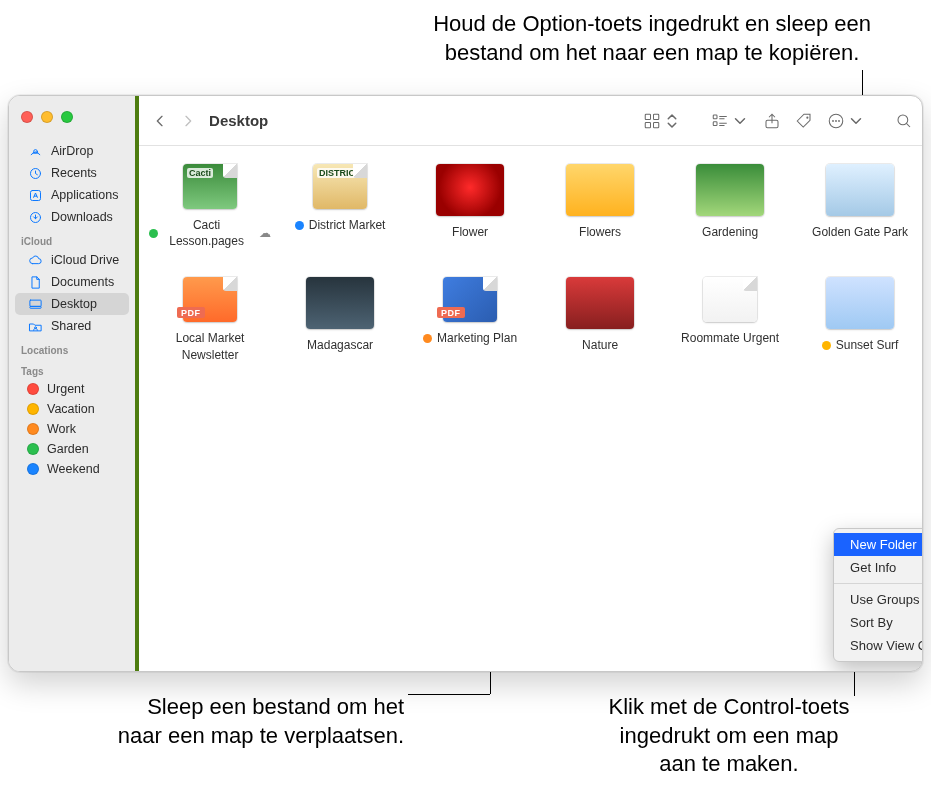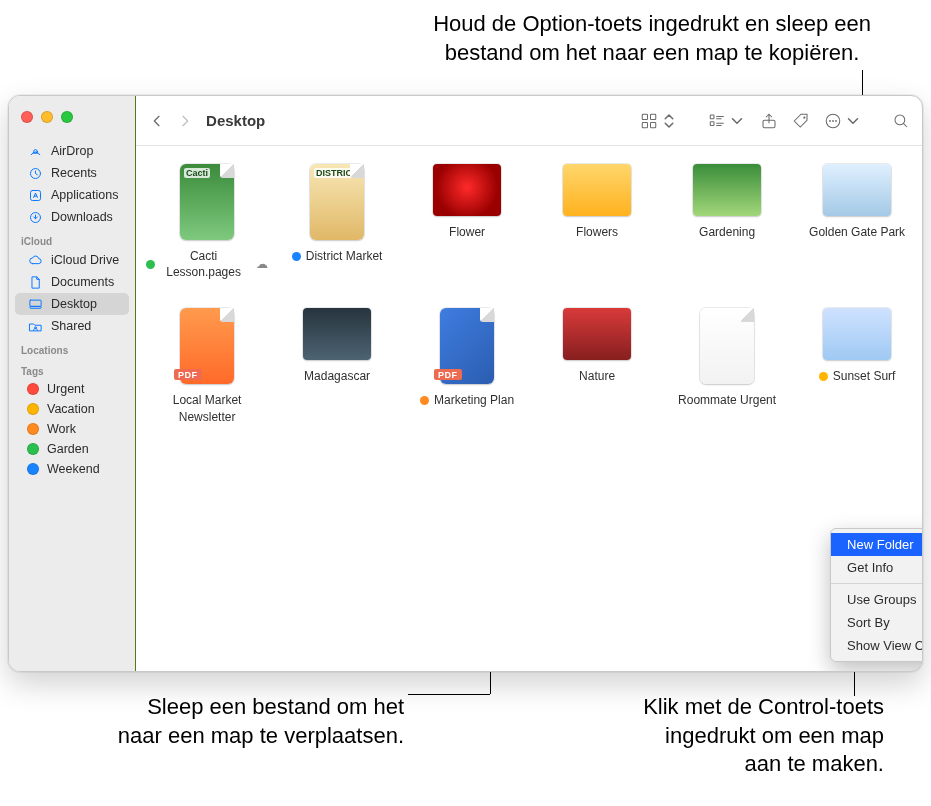--- a/index.html
+++ b/index.html
@@ -25,21 +25,21 @@
     background: #fff;
     box-shadow: 0 12px 30px rgba(0,0,0,.18), 0 0 0 1px rgba(0,0,0,.05);
     display: flex;
     overflow: hidden;
   }
 
   
   .sidebar {
     width: 154px;
     background: #ececec;
-    border-right: 1px solid #4d7c0f;
+    border-right: 4px solid #4d7c0f;
     display: flex; flex-direction: column;
     font-size: 12.5px; color: #3a3a3a;
   }
   .traffic { height: 42px; display: flex; align-items: center; padding-left: 12px; gap: 8px; }
   .tl-dot { width: 12px; height: 12px; border-radius: 50%; }
   .tl-red { background: #ff5f57; border: .5px solid rgba(0,0,0,.15); }
   .tl-yel { background: #ffbd2e; border: .5px solid rgba(0,0,0,.15); }
   .tl-grn { background: #28c940; border: .5px solid rgba(0,0,0,.15); }
   .sb-list { padding: 2px 0 6px; overflow-y: auto; }
   .sb-heading { font-size: 10px; color: #8a8a8a; font-weight: 600; padding: 8px 12px 2px; }
@@ -76,21 +76,21 @@
     display: grid; grid-template-columns: repeat(6, 1fr);
     column-gap: 8px; row-gap: 28px;
     align-items: start; justify-items: center;
   }
   .file { width: 122px; text-align: center; font-size: 12px; color: #303030; }
   .thumb {
     width: 68px; height: 52px; border-radius: 4px; margin: 0 auto 8px;
     box-shadow: 0 0 0 1px rgba(0,0,0,.08), 0 1px 2px rgba(0,0,0,.15);
     background-size: cover; background-position: center;
   }
-  .thumb.doc { border-top-right-radius: 0; position: relative; height: 76px; width: 54px; border-radius: 6px; }
+  .thumb.doc { border-top-right-radius: 0; position: relative; height: 45px; width: 54px; }
   .thumb.doc::after { content: ""; position: absolute; top: 0; right: 0; width: 14px; height: 14px; background: linear-gradient(135deg,#fff 48%, #d8d8d8 50%); border-bottom-left-radius: 3px; }
   .pdf-badge {
     position: absolute; left: -6px; bottom: 4px; background: #ee6b52;
     color: #fff; font-size: 9px; font-weight: 700; letter-spacing: .5px;
     padding: 1px 4px 0; border-radius: 2px;
   }
   .fname { display: inline-flex; align-items: center; gap: 5px; justify-content: center; line-height: 1.35; }
   .fname .dot { width: 9px; height: 9px; border-radius: 50%; flex-shrink: 0; }
   .cloud-badge { margin-left: 4px; color: #888; }
 
@@ -116,21 +116,21 @@
 
 <div class="annot" style="right:60px; top:10px; white-space:pre-line;">Houd de Option-toets ingedrukt en sleep een
 bestand om het naar een map te kopiëren.</div>
 <div class="callout-line v" style="left:862px; top:70px; height:112px;"></div>
 
 <div class="annot" style="left:104px; top:693px; width:300px; text-align:right; white-space:pre-line;">Sleep een bestand om het
 naar een map te verplaatsen.</div>
 <div class="callout-line v" style="left:490px; top:524px; height:170px;"></div>
 <div class="callout-line h" style="left:408px; top:694px; width:82px;"></div>
 
-<div class="annot" style="left:574px; top:693px; width:310px; text-align:right; white-space:pre-line;">Klik met de Control-toets
+<div class="annot" style="left:574px; top:693px; width:310px; text-align:center; white-space:pre-line;">Klik met de Control-toets
 ingedrukt om een map
 aan te maken.</div>
 <div class="callout-line v" style="left:854px; top:596px; height:100px;"></div>
 
 <div class="window">
 
   <aside class="sidebar">
     <div class="traffic">
       <span class="tl-dot tl-red"></span>
       <span class="tl-dot tl-yel"></span>

